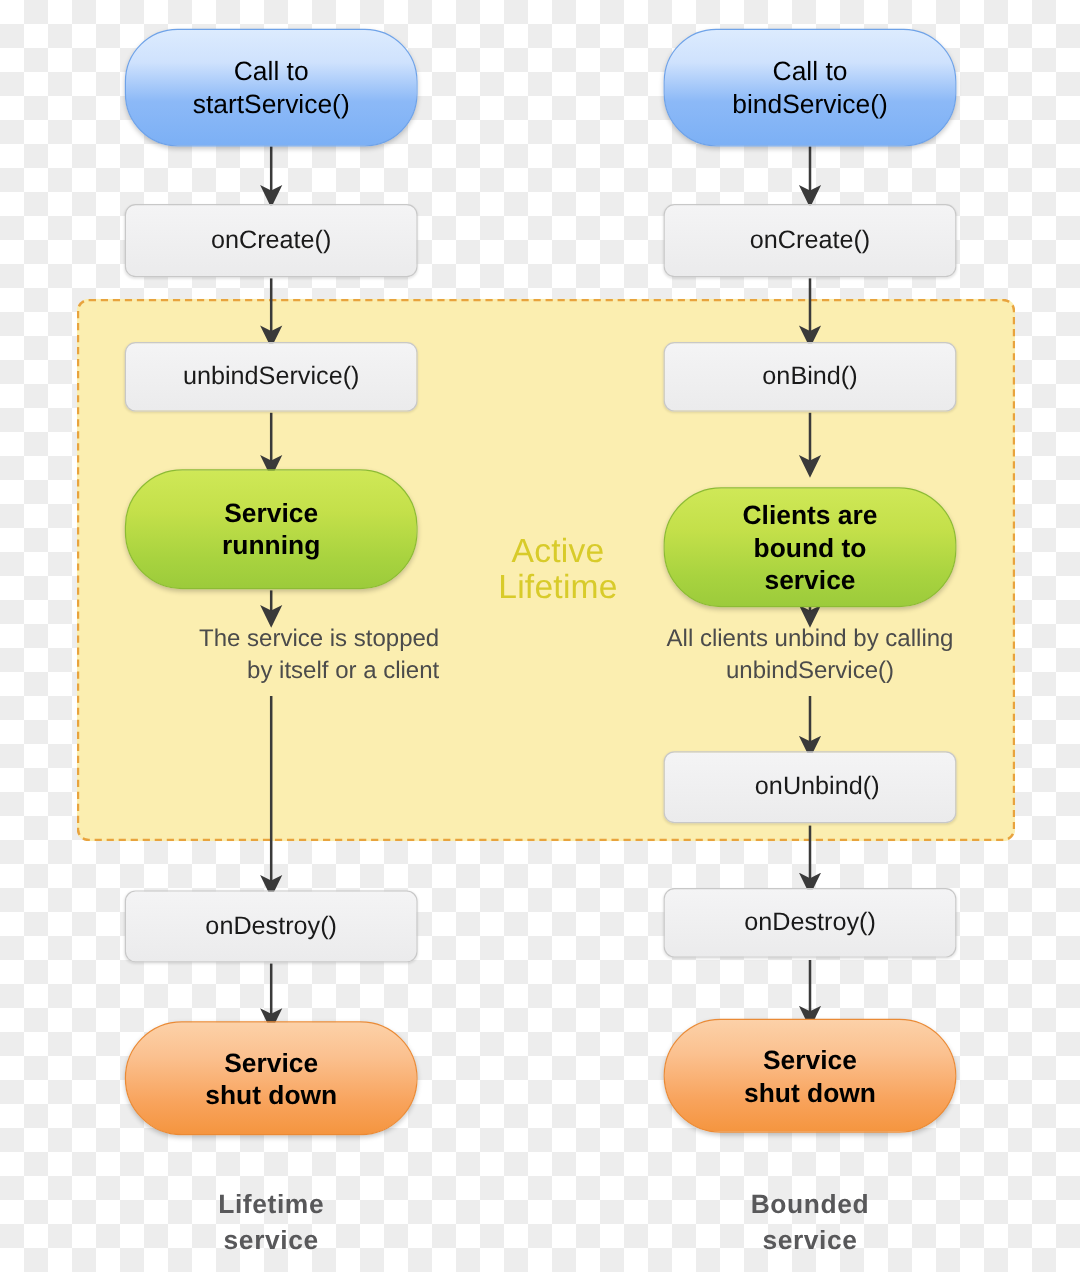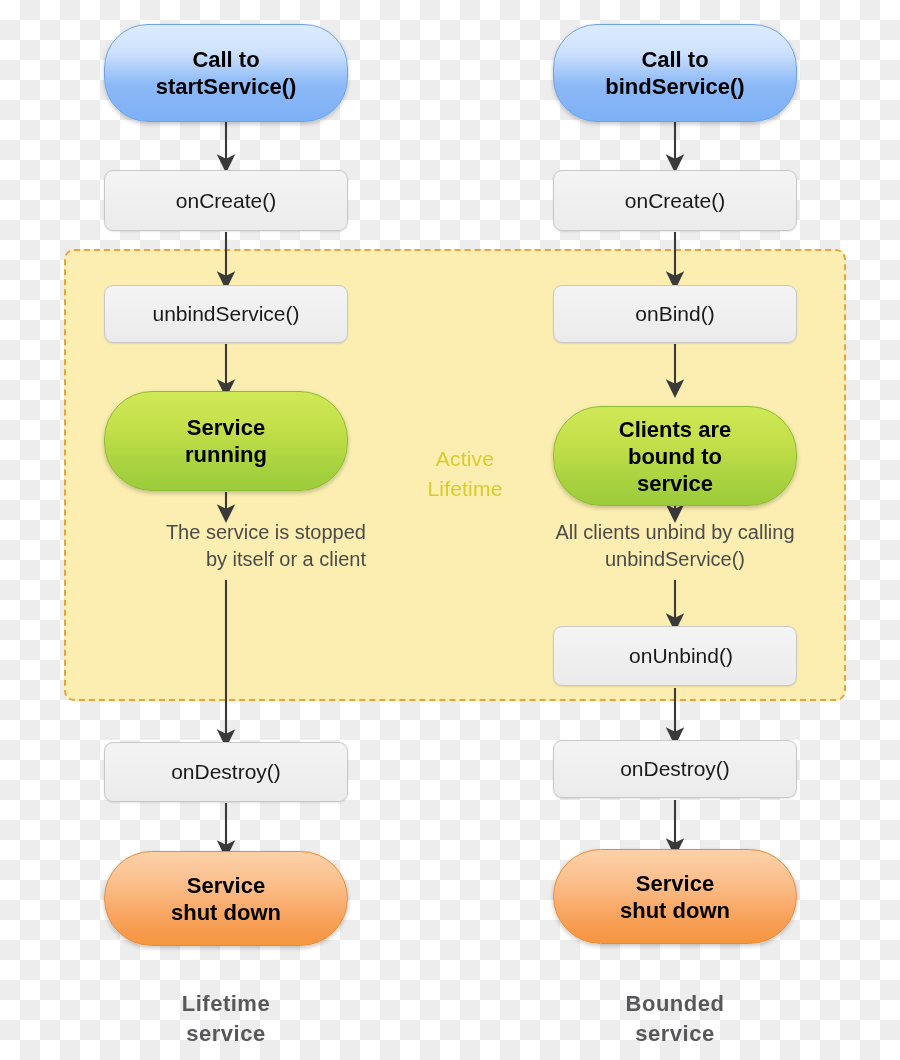--- a/index.html
+++ b/index.html
@@ -34,21 +34,21 @@
     border-radius: 10px;
     box-sizing: border-box;
   }
   .lifetime-label {
     position: absolute;
     left: 380px;
     top: 444px;
     width: 170px;
     text-align: center;
     color: #d8cb2a;
-    font-size: 21px;
+    font-size: 28px;
     line-height: 30px;
     white-space: pre-line;
     letter-spacing: 0.2px;
   }
 
   
   .node {
     position: absolute;
     box-sizing: border-box;
     display: flex;
@@ -66,21 +66,21 @@
     font-size: 21px;
     color: #1a1a1a;
     box-shadow: 0 1px 2px rgba(0,0,0,0.10);
   }
 
   
   .node.start {
     background: linear-gradient(to bottom, #dcebfe 0%, #cfe2fd 28%, #8cb9f7 62%, #7cb0f5 100%);
     border: 1px solid #6ea2e8;
     border-radius: 44px;
-    font-weight: bold;
+    font-weight: normal;
     font-size: 22px;
     line-height: 27px;
     white-space: pre-line;
     box-shadow: 0 2px 4px rgba(0,0,0,0.22);
   }
 
   
   .node.running {
     background: linear-gradient(to bottom, #cfe857 0%, #c4e04a 35%, #a8d33f 75%, #9ccb3b 100%);
     border: 1px solid #8cbb34;

